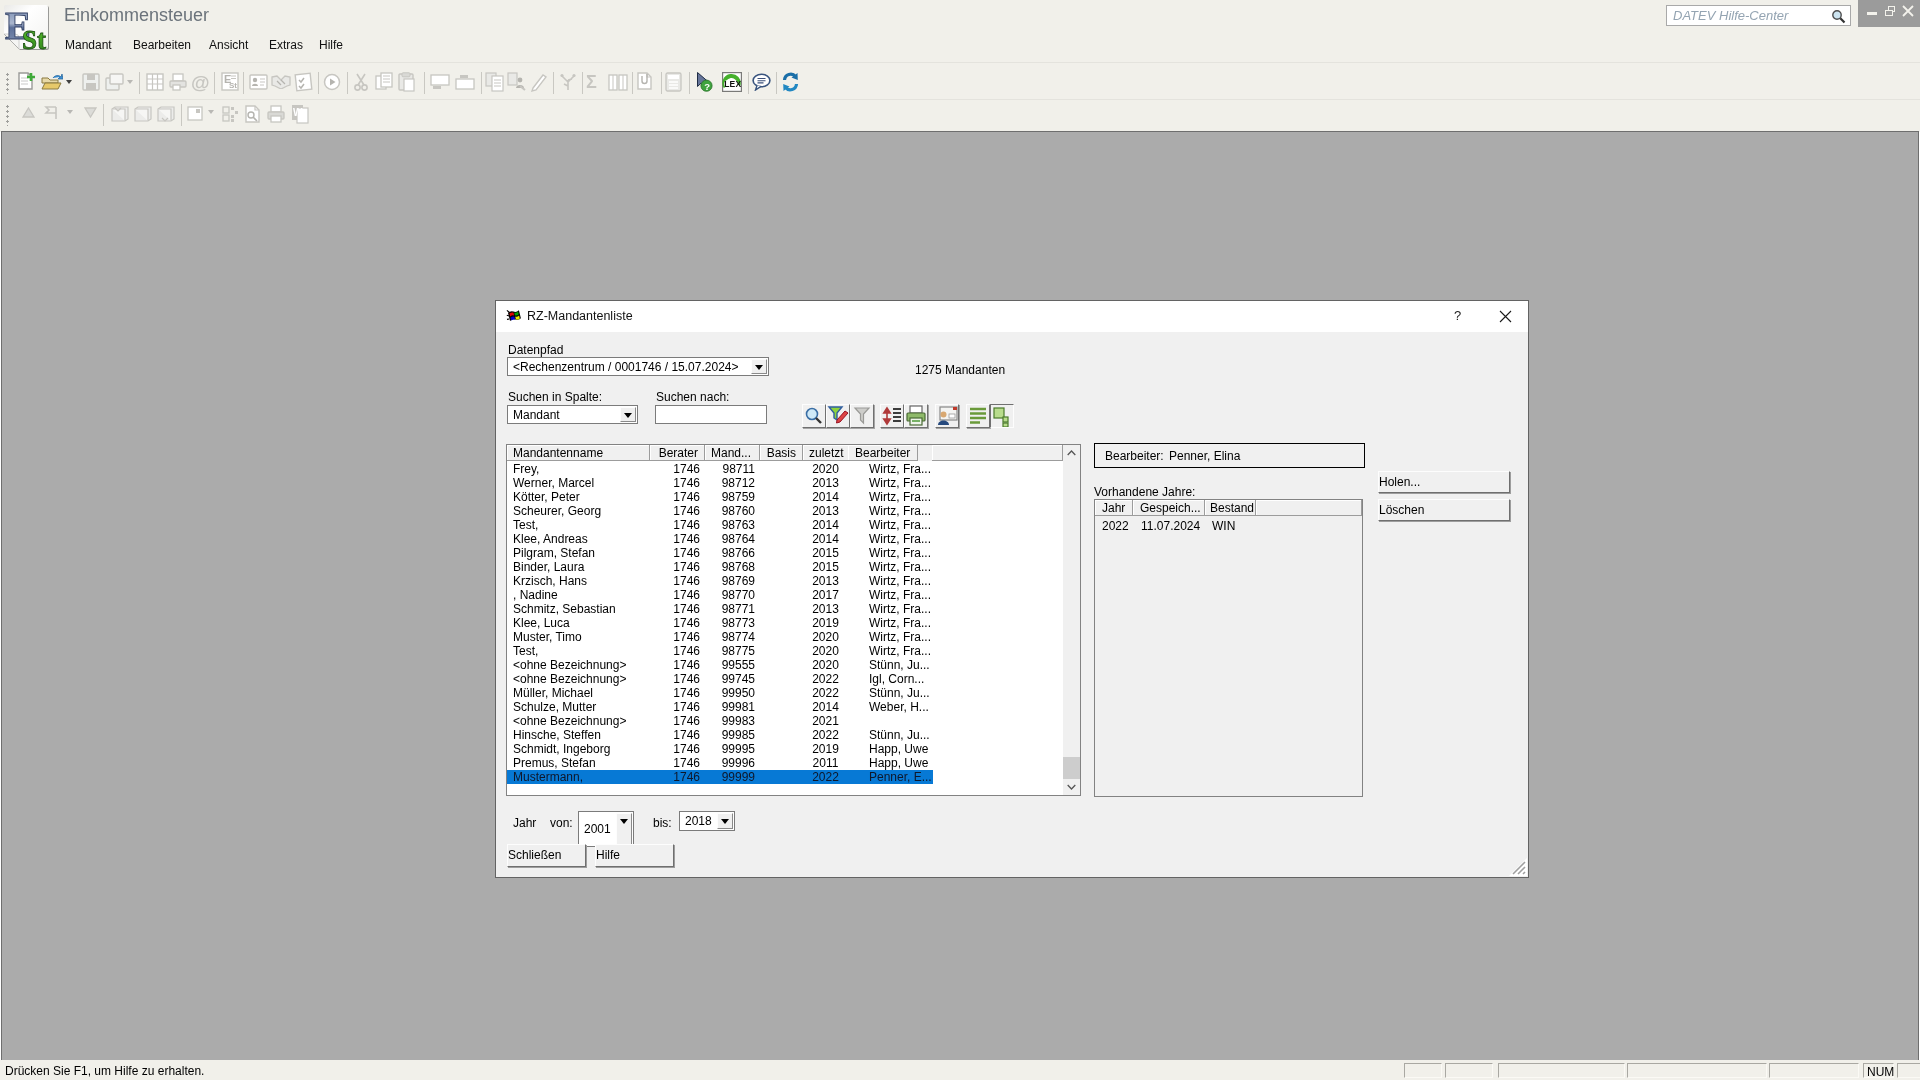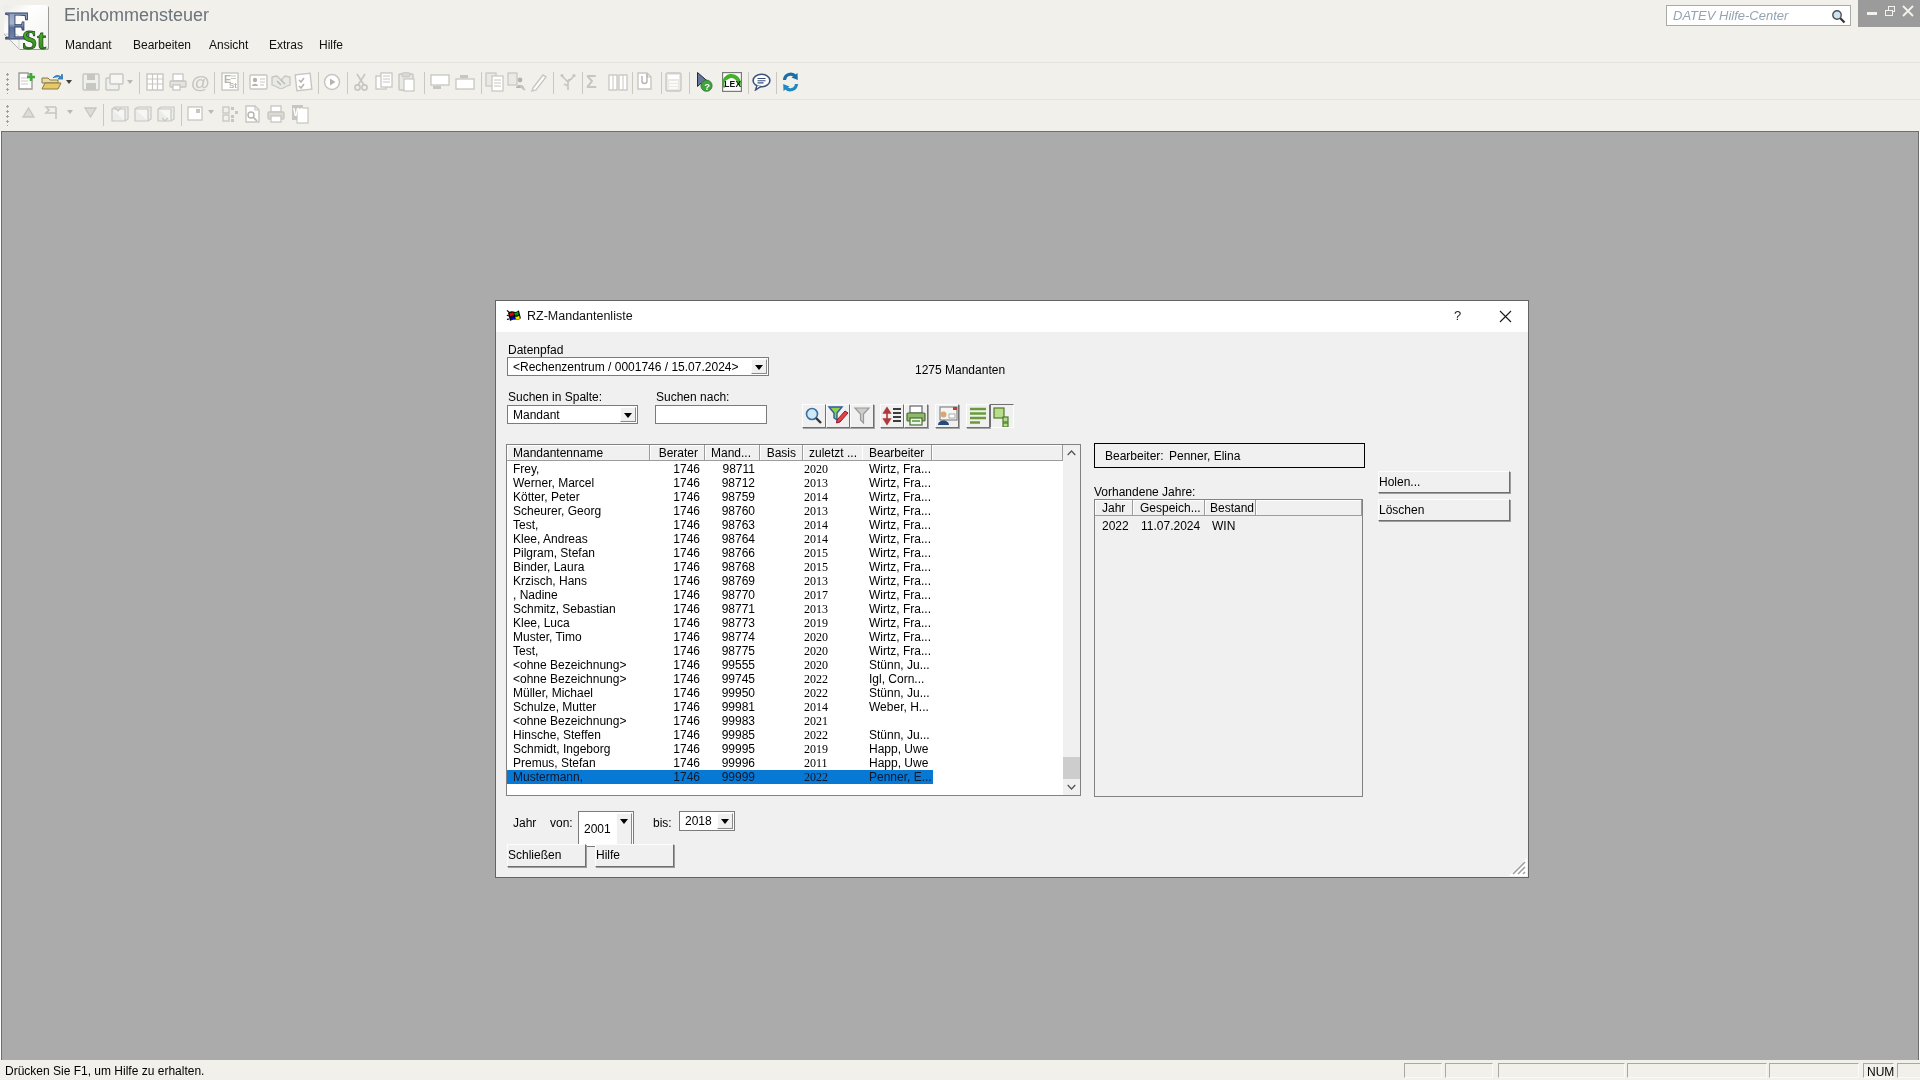--- a/index.html
+++ b/index.html
@@ -67,21 +67,21 @@
 #lvhdr { position:absolute; left:0; top:0; width:556px; height:16px; background:#f0f0f0; }
 .hc { position:absolute; top:0; height:16px; background:#f0f0f0; font-size:12px; color:#000;
   border-right:1px solid #9c9c9c; border-bottom:1px solid #9c9c9c;
   box-shadow:inset 1px 1px 0 #fff; }
 .hc span { position:absolute; top:1px; }
 .lr { position:absolute; left:0; height:14px; width:464px; font-size:12px; color:#000; }
 .lr div { position:absolute; top:0; height:14px; line-height:14px; white-space:nowrap; overflow:hidden; }
 .lr .c0 { left:6px;  width:137px; }
 .lr .c1 { left:144px; width:49px;  text-align:right; }
 .lr .c2 { left:199px; width:49px;  text-align:right; }
-.lr .c4 { left:297px; width:43px;  text-align:left;font-family:Liberation Serif, serif; }
+.lr .c4 { left:297px; width:43px;  text-align:center; }
 .lr .c5 { left:362px; width:64px;  }
 .lr.sel { background:#0779d5; color:#0f172a; width:426px; }
 
 
 .sbar { position:absolute; background:#f0f0f0; }
 .sthumb { position:absolute; background:#cdcdcd; }
 
 
 #yt { position:absolute; left:598px; top:198px; width:269px; height:298px;
   background:#f0f0f0; border:1px solid #828282; }
@@ -441,21 +441,21 @@
         </div>
       <div class="hc" style="left:198px;width:55px">
           <span style="left:6px">Mand...</span>
         </div>
       <div class="hc" style="left:253px;width:43px">
           <span style="right:6px">Basis</span>
         </div>
       <div class="hc" style="left:296px;width:79px">
           <span style="left:6px">zuletzt ...</span>
         </div>
-      <div class="hc" style="left:355px;width:70px">
+      <div class="hc" style="left:341px;width:70px">
           <span style="left:7px">Bearbeiter</span>
         </div>
       <div class="hc" style="left:425px;width:131px"></div>
     </div>
     <div class="lr" style="top:17px">
         <div class="c0">Frey,</div>
         <div class="c1">1746</div>
         <div class="c2">98711</div>
         <div class="c4">2020</div>
         <div class="c5">Wirtz, Fra...</div>

